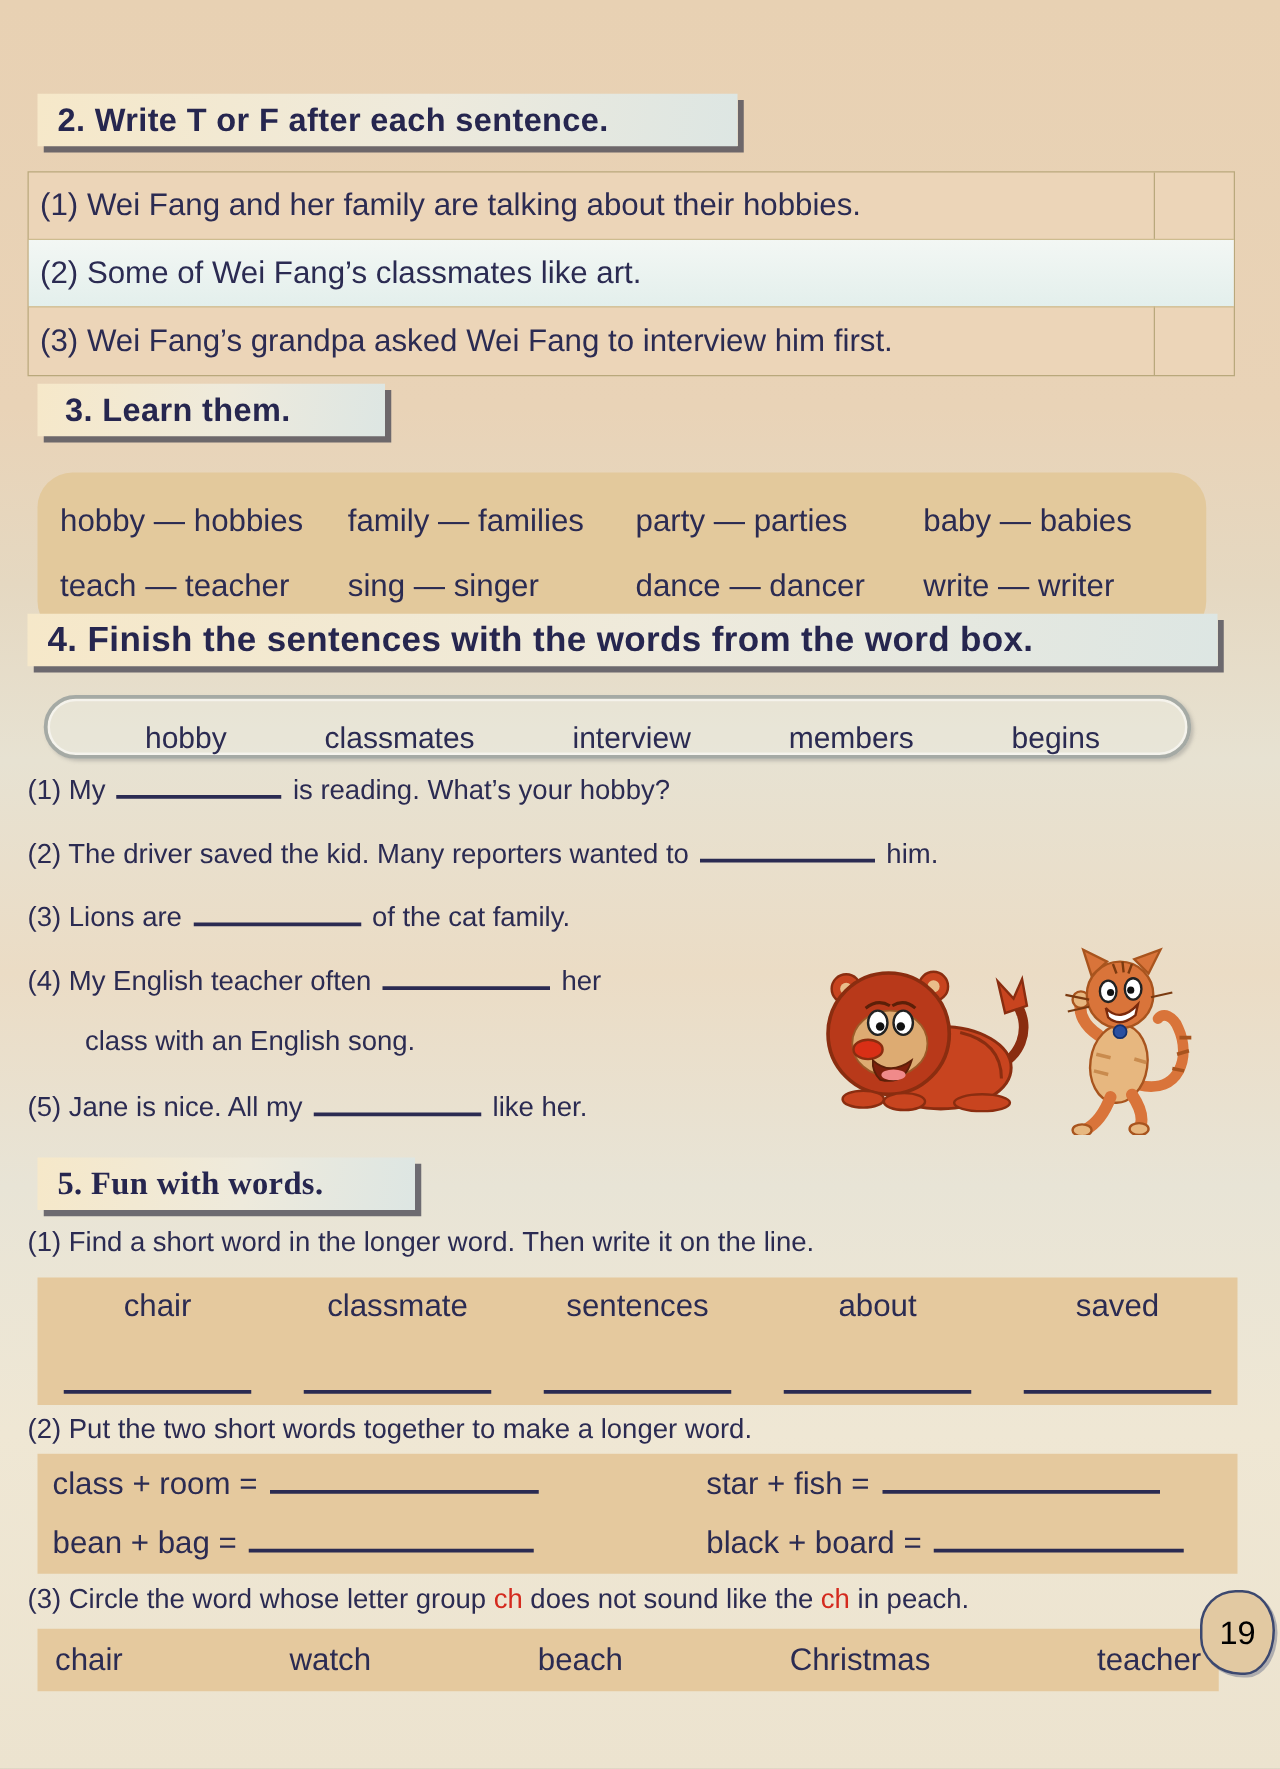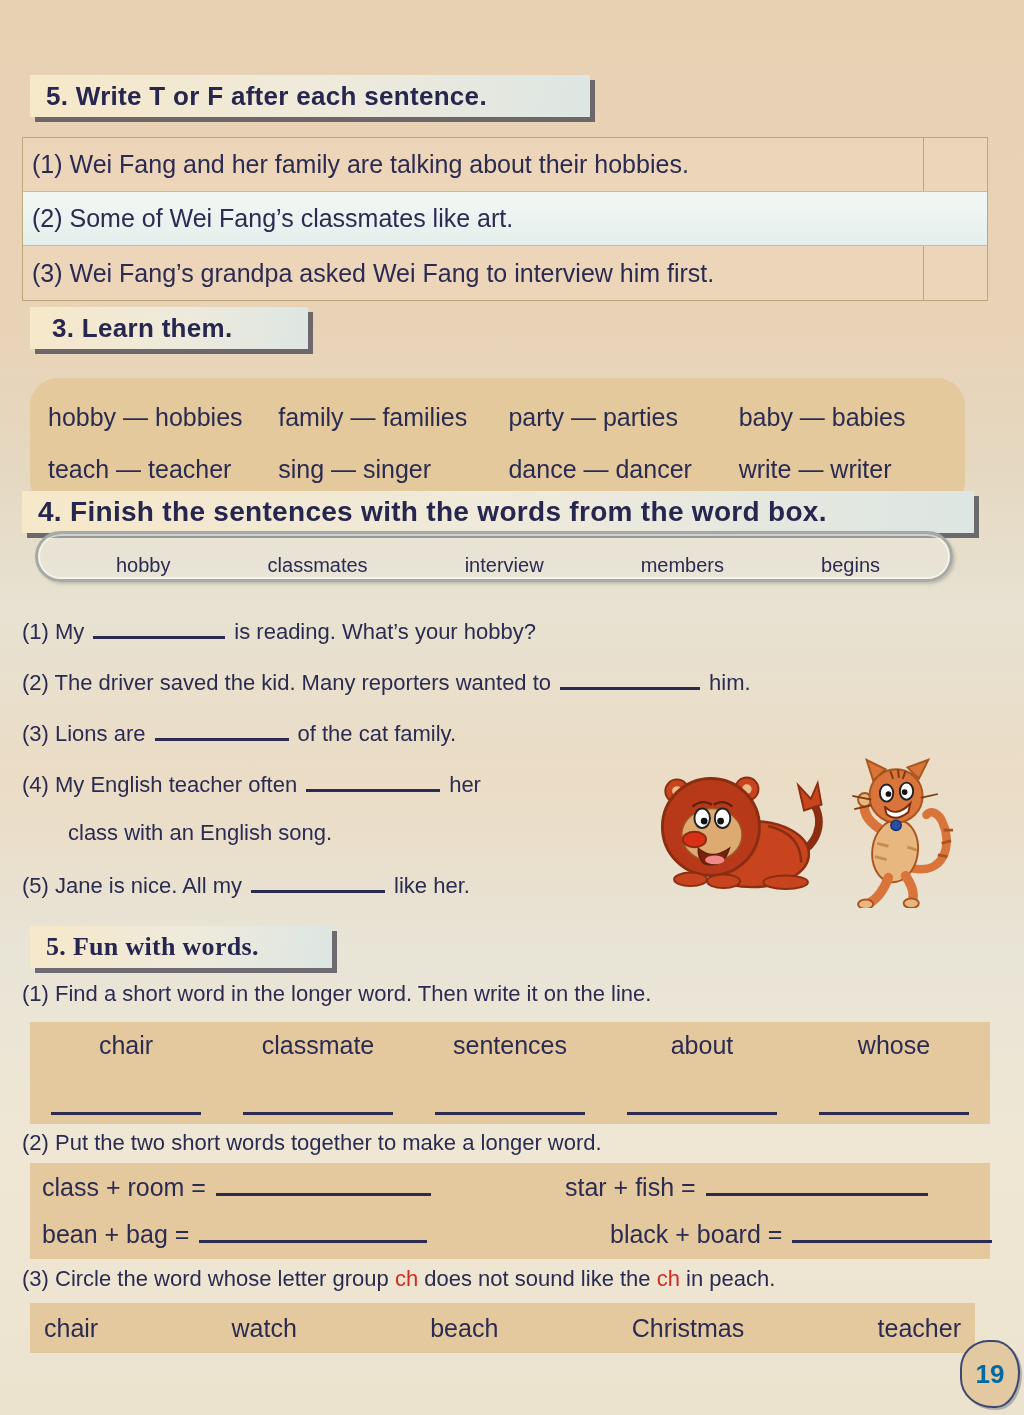--- a/index.html
+++ b/index.html
@@ -36,60 +36,60 @@
     background:#b9a87c; }
   
   .learn-box {
     position:absolute; left:30px; top:378px; width:935px; height:131px;
     background:#e3c99c; border-radius:28px; padding:13px 18px;
     display:flex; flex-direction:column; justify-content:space-around;
   }
   .learn-row { display:grid; grid-template-columns:1.05fr 1.05fr 1.05fr .95fr; font-size:25px; }
   
   .word-box {
-    position:absolute; left:35px; top:531px; width:918px; height:51px;
+    position:absolute; left:35px; top:556px; width:918px; height:51px;
     border:3px solid #a5aaa5; border-radius:28px;
     box-shadow:inset 0 0 0 2px rgba(255,255,255,.55), 2px 2px 3px rgba(120,120,120,.35);
     display:flex; align-items:center; justify-content:space-between;
-    padding:18px 70px 0 78px; font-size:20px; background:rgba(236,238,230,.35);
+    padding:18px 70px 0 78px; font-size:24px; background:rgba(236,238,230,.35);
   }
   
   .tan-band { position:absolute; background:#e5c99e; }
   .ex1-band { left:30px; top:1022px; width:960px; height:102px;
     display:grid; grid-template-columns:repeat(5,1fr); }
   .ex1-col { position:relative; text-align:center; font-size:25px; padding-top:9px; }
   .ex1-line { position:absolute; bottom:9px; left:50%; transform:translateX(-50%);
     width:150px; border-bottom:3px solid #2b2b52; height:0; }
   .ex2-band { left:30px; top:1163px; width:960px; height:96px; font-size:25px; }
   .ex2-cell { position:absolute; white-space:nowrap; }
   .ex2-blank { display:inline-block; border-bottom:3px solid #2b2b52; height:22px;
     margin-left:10px; vertical-align:baseline; }
   .ex3-band { left:30px; top:1303px; width:945px; height:50px;
     display:flex; align-items:center; justify-content:space-between;
     padding:0 14px; font-size:25px; }
   .red { color:#d42a1e; }
   
   .illus { position:absolute; }
   
   .page-badge {
-    position:absolute; left:960px; top:1340px; width:60px; height:68px;
+    position:absolute; left:960px; top:1272px; width:60px; height:68px;
     background:#e2c9a2; border:2.5px solid #3c486f;
     border-radius:52% 48% 44% 60% / 46% 52% 58% 48%;
     display:flex; align-items:center; justify-content:center;
-    font-size:26px; font-weight:700; color:#0369a1;
+    font-size:26px; font-weight:400; color:#000000;
     box-shadow:2px 2px 0 rgba(60,72,111,.35);
   }
 </style>
 </head>
 <body>
 
 <div class="page">
 
   <div class="sec-header" style="left:30px; top:75px; width:560px;">
-    <span>5. Write T or F after each sentence.</span>
+    <span>2. Write T or F after each sentence.</span>
   </div>
 
   <div class="tf-table">
     <div class="tf-divider"></div>
     <div class="tf-row">
       <span>(1) Wei Fang and her family are talking about their hobbies.</span>
     </div>
     <div class="tf-row hl">
       <span>(2) Some of Wei Fang’s classmates like art.</span>
     </div>
@@ -216,40 +216,40 @@
     </div>
     <div class="ex1-col">
       <span>sentences</span>
       <span class="ex1-line"></span>
     </div>
     <div class="ex1-col">
       <span>about</span>
       <span class="ex1-line"></span>
     </div>
     <div class="ex1-col">
-      <span>whose</span>
+      <span>saved</span>
       <span class="ex1-line"></span>
     </div>
   </div>
 
   <div class="body-text" style="left:22px; top:1130px;">
     <span>(2) Put the two short words together to make a longer word.</span>
   </div>
 
   <div class="tan-band ex2-band">
     <div class="ex2-cell" style="left:12px; top:10px;">
       <span>class + room =</span><span class="ex2-blank" style="width:215px;"></span>
     </div>
     <div class="ex2-cell" style="left:535px; top:10px;">
       <span>star + fish =</span><span class="ex2-blank" style="width:222px;"></span>
     </div>
     <div class="ex2-cell" style="left:12px; top:57px;">
       <span>bean + bag =</span><span class="ex2-blank" style="width:228px;"></span>
     </div>
-    <div class="ex2-cell" style="left:535px; top:57px;margin-left:45px;">
+    <div class="ex2-cell" style="left:535px; top:57px;">
       <span>black + board =</span><span class="ex2-blank" style="width:200px;"></span>
     </div>
   </div>
 
   <div class="body-text" style="left:22px; top:1266px;">
     <span>(3) Circle the word whose letter group </span><span class="red">ch</span><span> does not sound like the </span><span class="red">ch</span><span> in peach.</span>
   </div>
 
   <div class="tan-band ex3-band">
     <span>chair</span>

